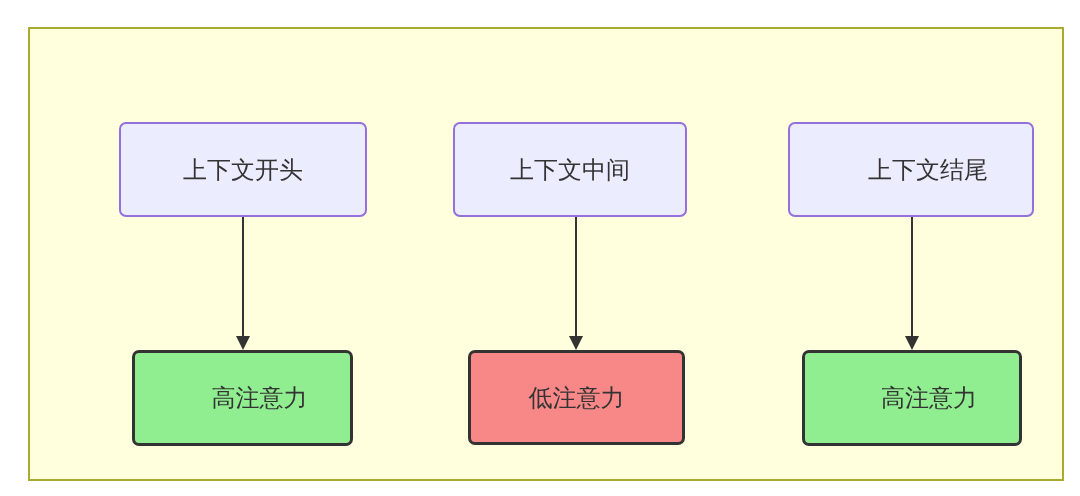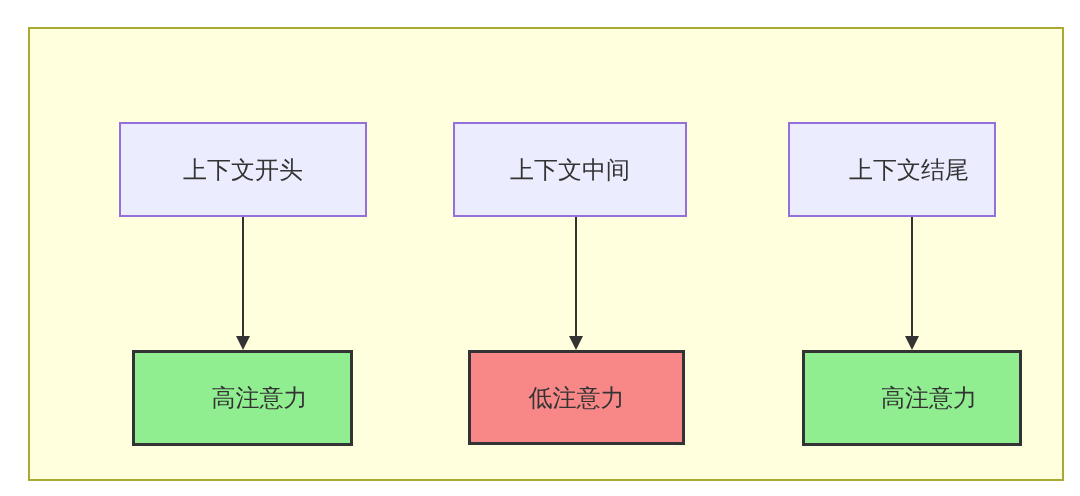--- a/index.html
+++ b/index.html
@@ -41,35 +41,36 @@
     color: var(--text);
   }
   .node {
     position: absolute;
     display: flex;
     align-items: center;
     justify-content: center;
     font-size: 24px;
     color: var(--text);
     text-align: center;
+    border-radius: 7px;
   }
   .context-node {
     background: var(--context-node-bg);
     border: 2px solid var(--context-node-border);
   }
   .attention-node {
     border: 3px solid var(--attention-node-border);
   }
   .attention-high { background: var(--high-attention-bg); padding-left: 34px; }
   .attention-low  { background: var(--low-attention-bg); }
 
   
   .ctx-1 { left: 89px;  top: 93px; width: 248px; height: 95px; }
   .ctx-2 { left: 423px; top: 93px; width: 234px; height: 95px; }
-  .ctx-3 { left: 758px; top: 93px; width: 208px; height: 95px; padding-left: 34px; }
+  .ctx-3 { left: 758px; top: 93px; width: 246px; height: 95px; padding-left: 34px; }
 
   
   .att-1 { left: 102px; top: 321px; width: 221px; height: 96px; }
   .att-2 { left: 438px; top: 321px; width: 217px; height: 95px; }
   .att-3 { left: 772px; top: 321px; width: 220px; height: 96px; }
 
   
   .arrow {
     position: absolute;
     top: 188px;

